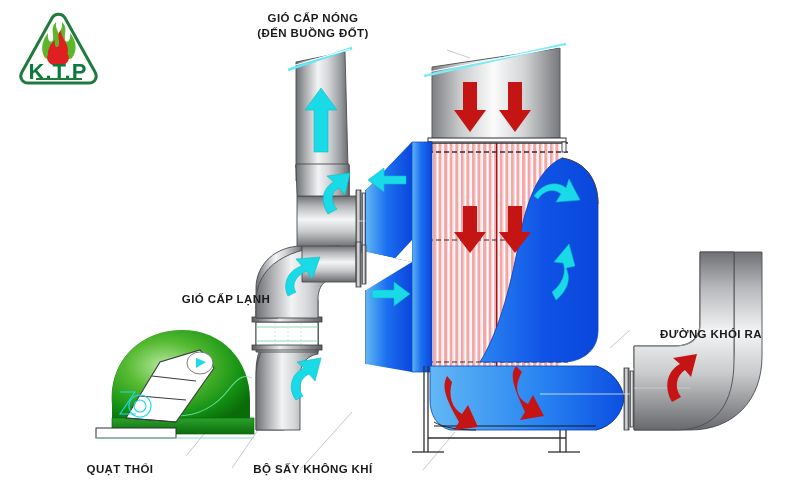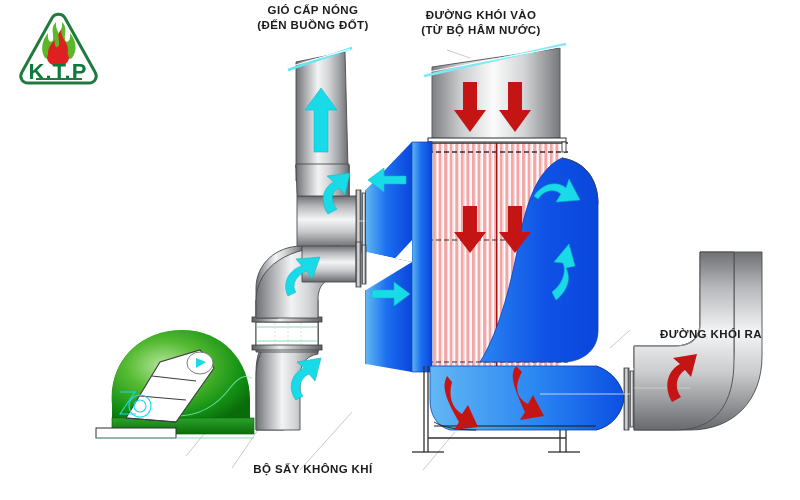--- a/index.html
+++ b/index.html
@@ -357,33 +357,35 @@
                  C63,32 56,34 56,44 C56,52 63,58 70,59 Z" fill="#5cb82a"></path>
         <path d="M50,60 C46,54 48,46 55,40 C54,47 57,49 59,45 C60,39 56,35 61,30
                  C61,39 68,42 68,50 C68,57 62,62 58,62 Z" fill="#e02020"></path>
         <ellipse cx="58" cy="58" rx="11" ry="8" fill="#e02020"></ellipse>
       </g>
       <text class="logo-text" x="58" y="79" text-anchor="middle">K.T.P</text>
       <line x1="36" y1="79" x2="82" y2="79" stroke="#1f7a3d" stroke-width="2"></line>
     </g>
   </svg>
 
-  <div class="lbl" style="left:248px;top:3px;width:130px;">
+  <div class="lbl" style="left:248px;top:11px;width:130px;">
     <div>GIÓ CẤP NÓNG</div>
     <div class="sub">(ĐẾN BUỒNG ĐỐT)</div>
   </div>
 
-  <div class="lbl" style="left:406px;top:8px;width:150px;">
-    <div>ĐƯỜNG KHÓI VÀO</div>
-    <div class="sub">(TỪ BỘ HÂM NƯỚC)</div>
-  </div>
 
   <div class="lbl" style="left:622px;top:298px;width:178px;margin-top:29px;">
     <div>ĐƯỜNG KHÓI RA</div>
   </div>
 
-
+  <div class="lbl" style="left:166px;top:292px;width:120px;">
+    <div>GIÓ CẤP LẠNH</div>
+  </div>
+
+  <div class="lbl" style="left:60px;top:462px;width:120px;">
+    <div>QUẠT THỔI</div>
+  </div>
 
   <div class="lbl" style="left:228px;top:462px;width:170px;">
     <div>BỘ SẤY KHÔNG KHÍ</div>
   </div>
 
 </div>
 
 </body></html>

